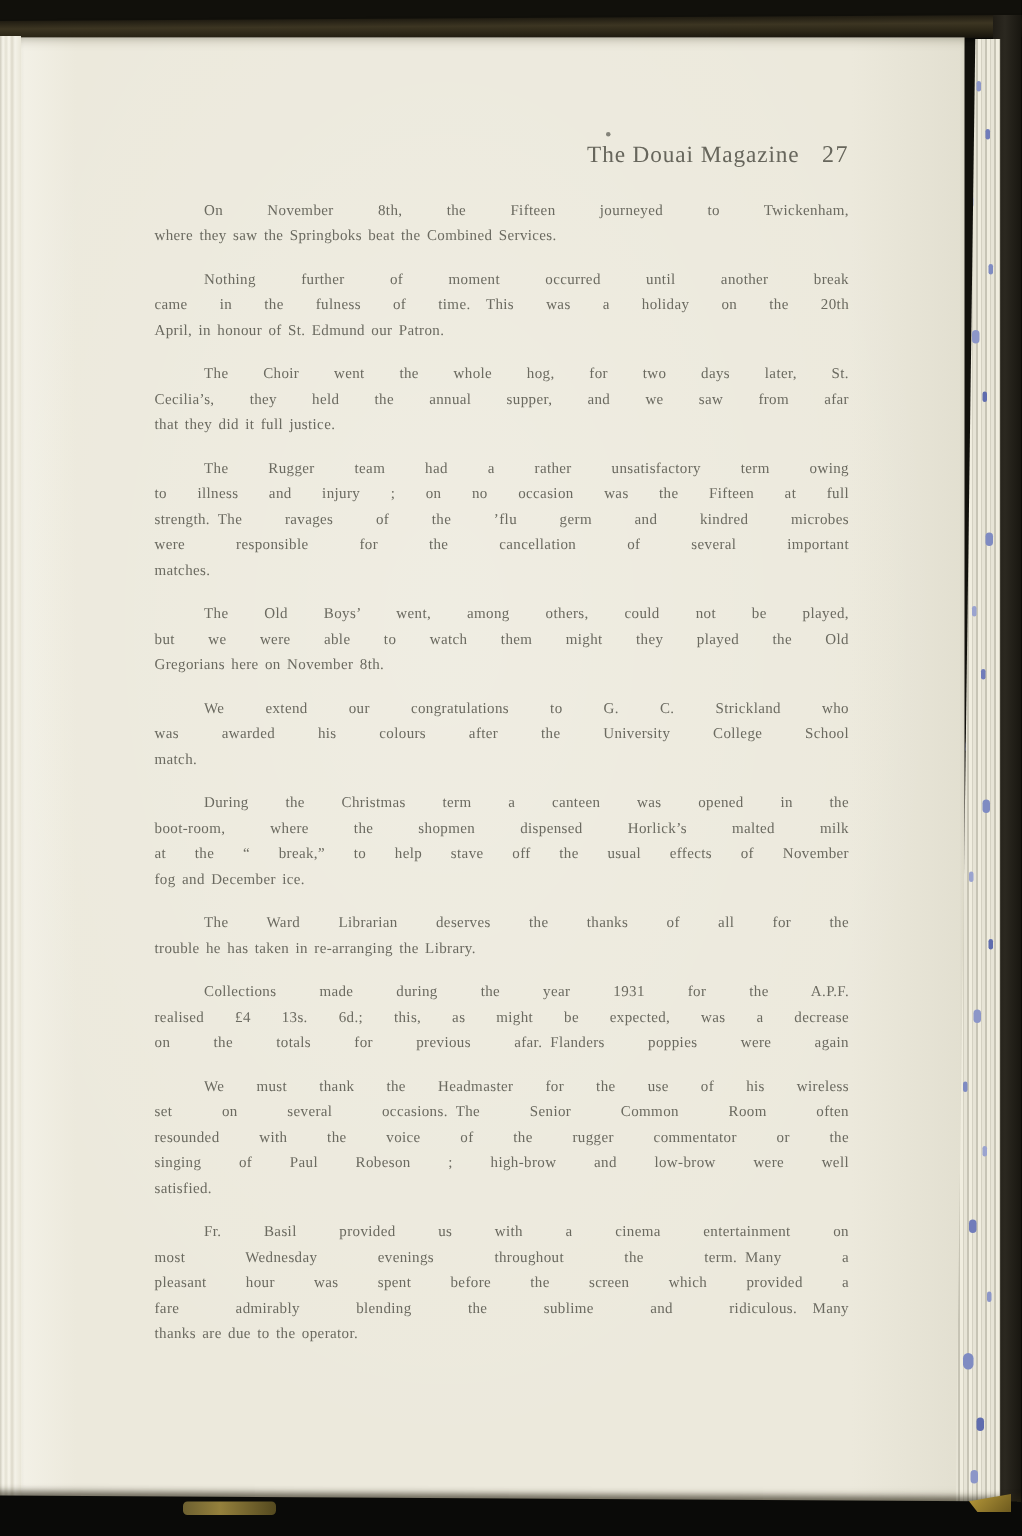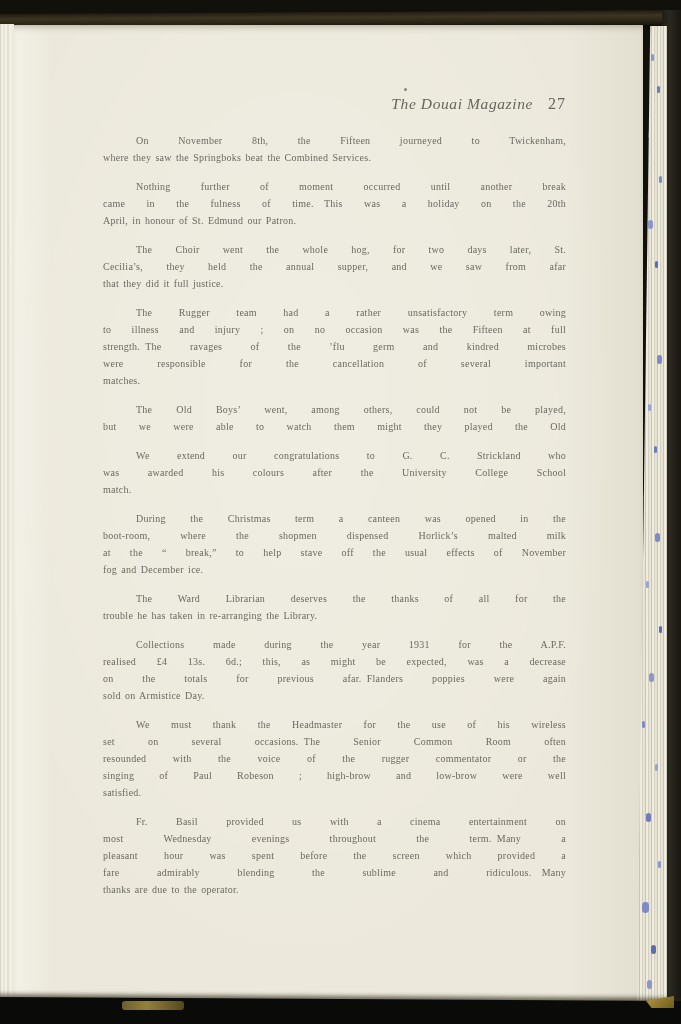--- a/index.html
+++ b/index.html
@@ -49,21 +49,21 @@
     background:linear-gradient(90deg,#6d6030,#94803c 40%,#54491f);}
   .gold-fleck-right{position:absolute;left:646px;top:996px;width:28px;height:12px;
     background:linear-gradient(135deg,#b89a3a,#6d5a1e);clip-path:polygon(0 40%,100% 0,100% 100%,20% 100%);}
 
   .dust-speck{position:absolute;left:404px;top:88px;width:3px;height:3px;border-radius:50%;background:#84837a;}
 
   
   .content{position:absolute;left:103px;top:95px;width:463px;color:var(--ink,#6b6a60);}
   .running-header{display:flex;justify-content:flex-end;align-items:baseline;height:18px;
     margin-bottom:19px;color:var(--header-ink,#67665c);}
-  .header-title{font-style:italic;font-size:15.5px;letter-spacing:.6px;}
+  .header-title{font-size:15.5px;letter-spacing:.6px;}
   .header-pagenum{font-size:16px;margin-left:15px;letter-spacing:1px;}
 
   .para{margin:0 0 12px 0;font-size:10px;line-height:17px;letter-spacing:.25px;word-spacing:1.5px;}
   .line{display:block;text-align:justify;text-align-last:justify;text-justify:inter-word;}
   .line.first{text-indent:33px;}
   .line.last{text-align-last:left;}
 </style>
 </head>
 <body>
 
@@ -103,41 +103,41 @@
         <p class="para">
           <span class="line first">The Rugger team had a rather unsatisfactory term owing</span>
           <span class="line">to illness and injury ; on no occasion was the Fifteen at full</span>
           <span class="line">strength. The ravages of the ’flu germ and kindred microbes</span>
           <span class="line">were responsible for the cancellation of several important</span>
           <span class="line last">matches.</span>
         </p>
         <p class="para">
           <span class="line first">The Old Boys’ went, among others, could not be played,</span>
           <span class="line">but we were able to watch them might they played the Old</span>
+          <span class="line last">Gregorians here on November 8th.</span>
         </p>
         <p class="para">
           <span class="line first">We extend our congratulations to G. C. Strickland who</span>
           <span class="line">was awarded his colours after the University College School</span>
           <span class="line last">match.</span>
         </p>
         <p class="para">
           <span class="line first">During the Christmas term a canteen was opened in the</span>
           <span class="line">boot-room, where the shopmen dispensed Horlick’s malted milk</span>
           <span class="line">at the “ break,” to help stave off the usual effects of November</span>
           <span class="line last">fog and December ice.</span>
         </p>
         <p class="para">
           <span class="line first">The Ward Librarian deserves the thanks of all for the</span>
           <span class="line last">trouble he has taken in re-arranging the Library.</span>
         </p>
         <p class="para">
           <span class="line first">Collections made during the year 1931 for the A.P.F.</span>
           <span class="line">realised £4 13s. 6d.; this, as might be expected, was a decrease</span>
           <span class="line">on the totals for previous afar. Flanders poppies were again</span>
-          <span class="line last">sold on Armistice Day.</span>
         </p>
         <p class="para">
           <span class="line first">We must thank the Headmaster for the use of his wireless</span>
           <span class="line">set on several occasions. The Senior Common Room often</span>
           <span class="line">resounded with the voice of the rugger commentator or the</span>
           <span class="line">singing of Paul Robeson ; high-brow and low-brow were well</span>
           <span class="line last">satisfied.</span>
         </p>
         <p class="para">
           <span class="line first">Fr. Basil provided us with a cinema entertainment on</span>

